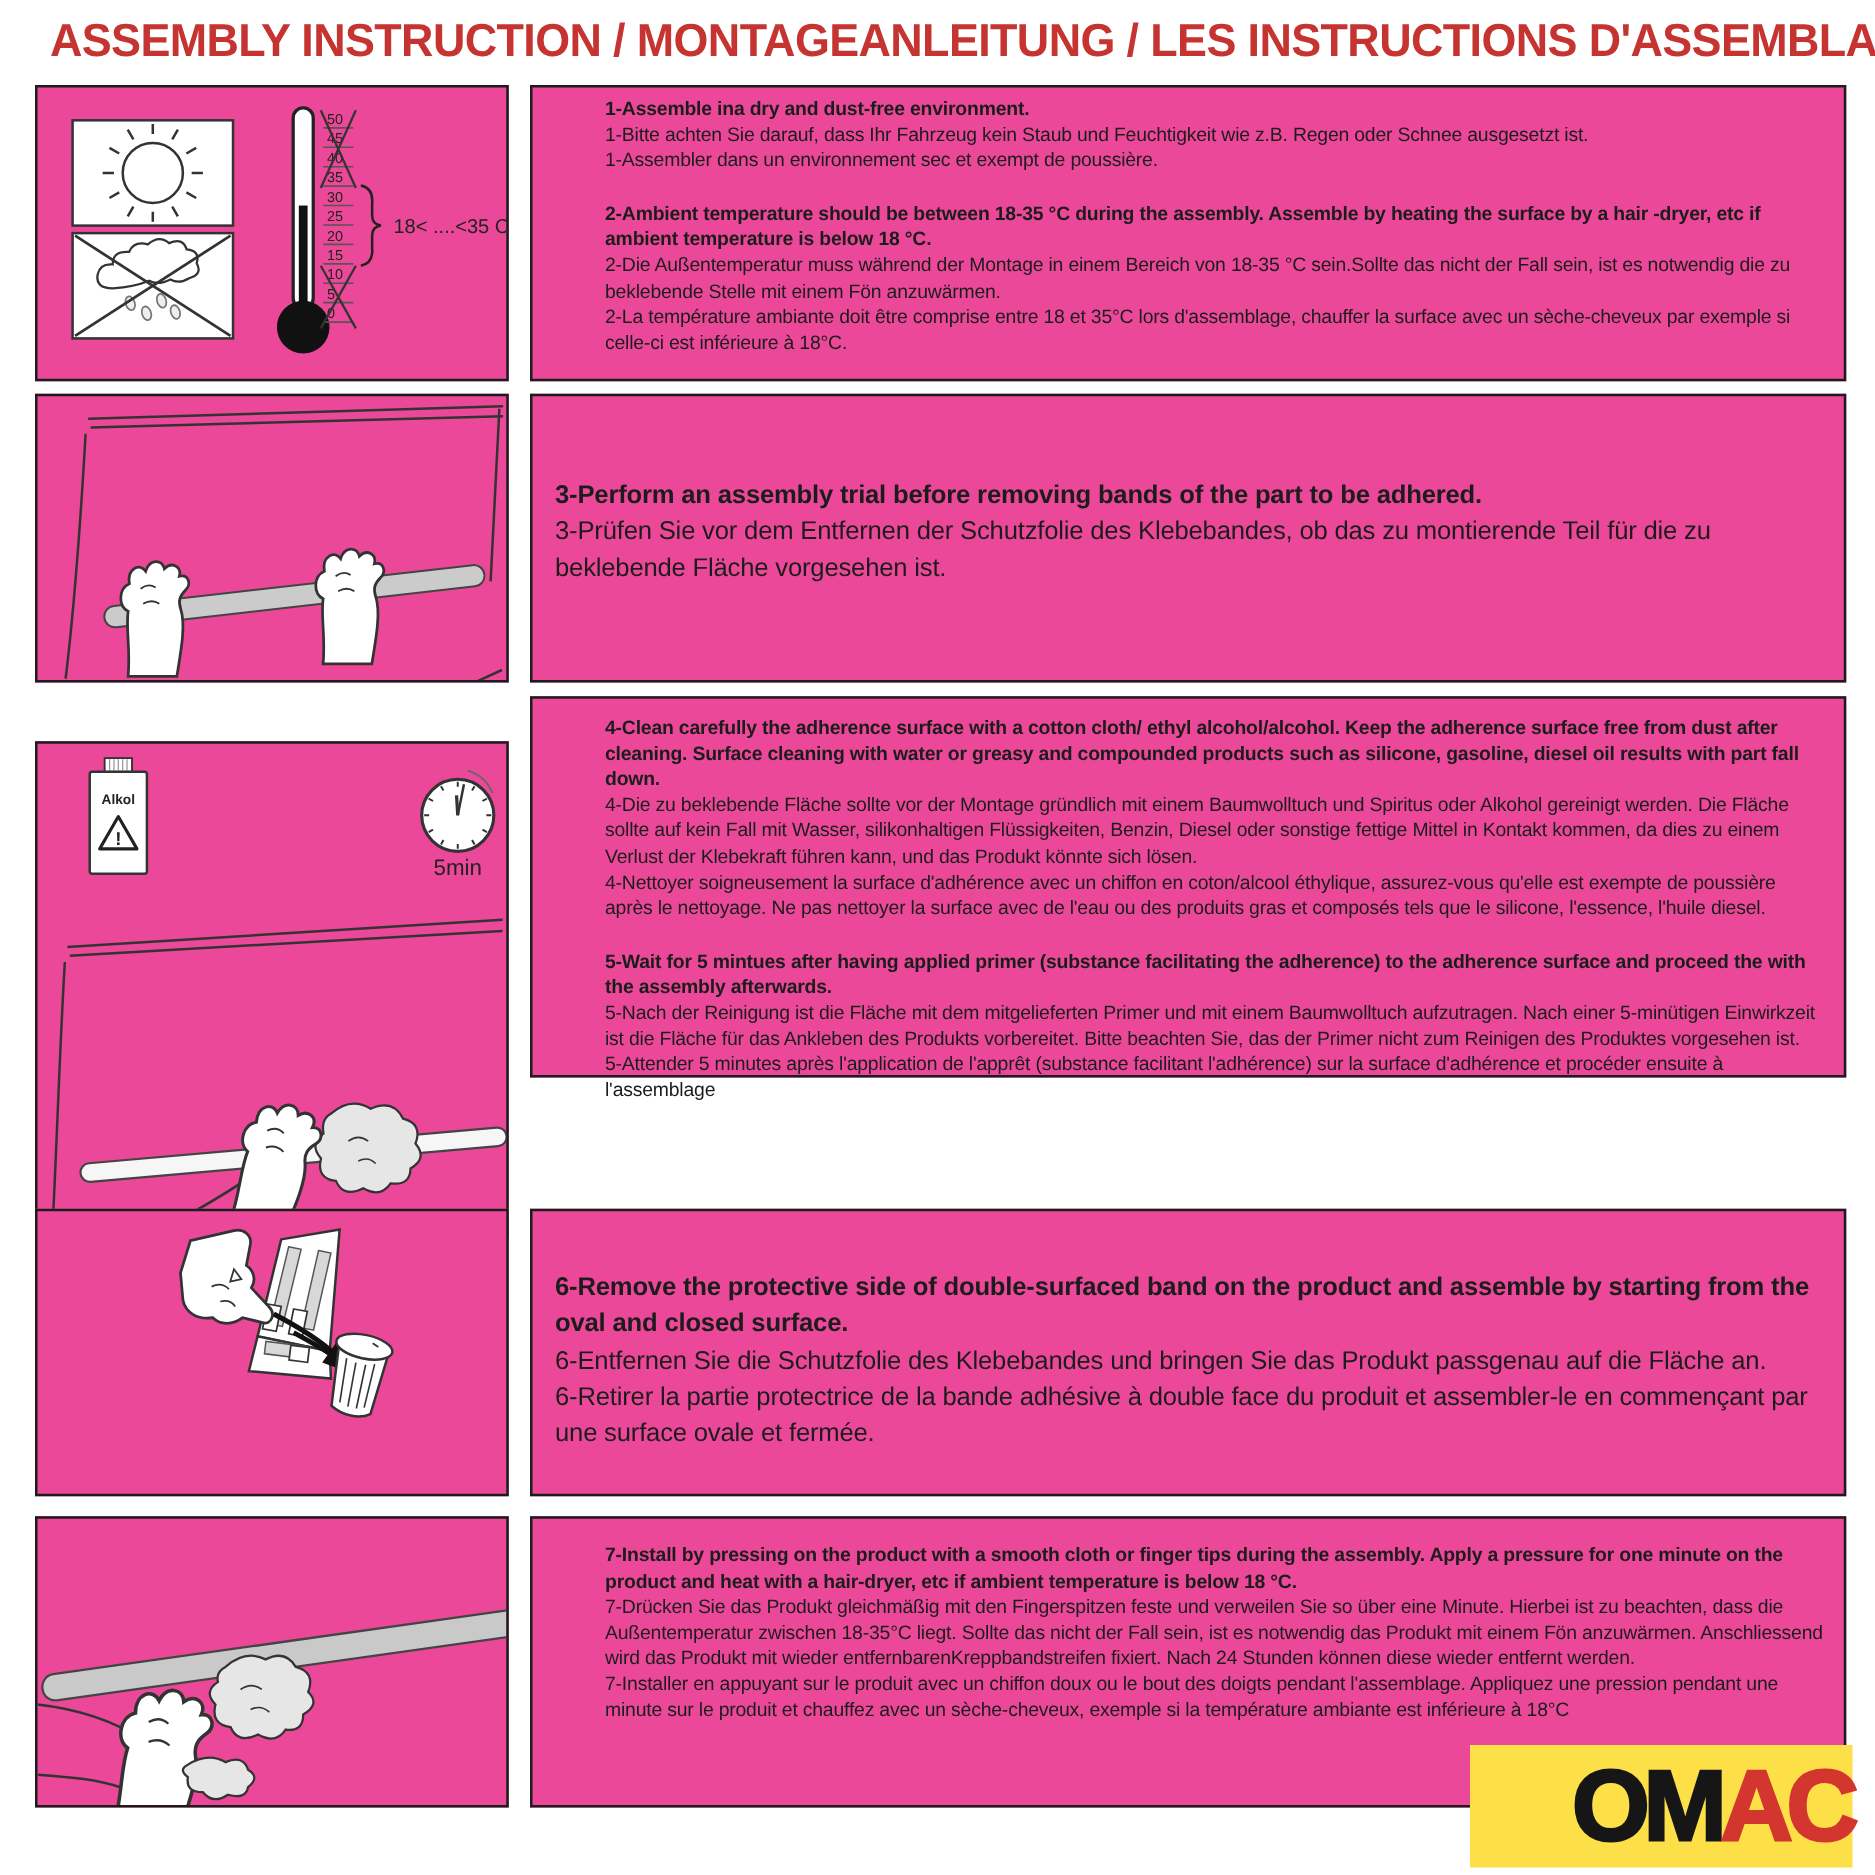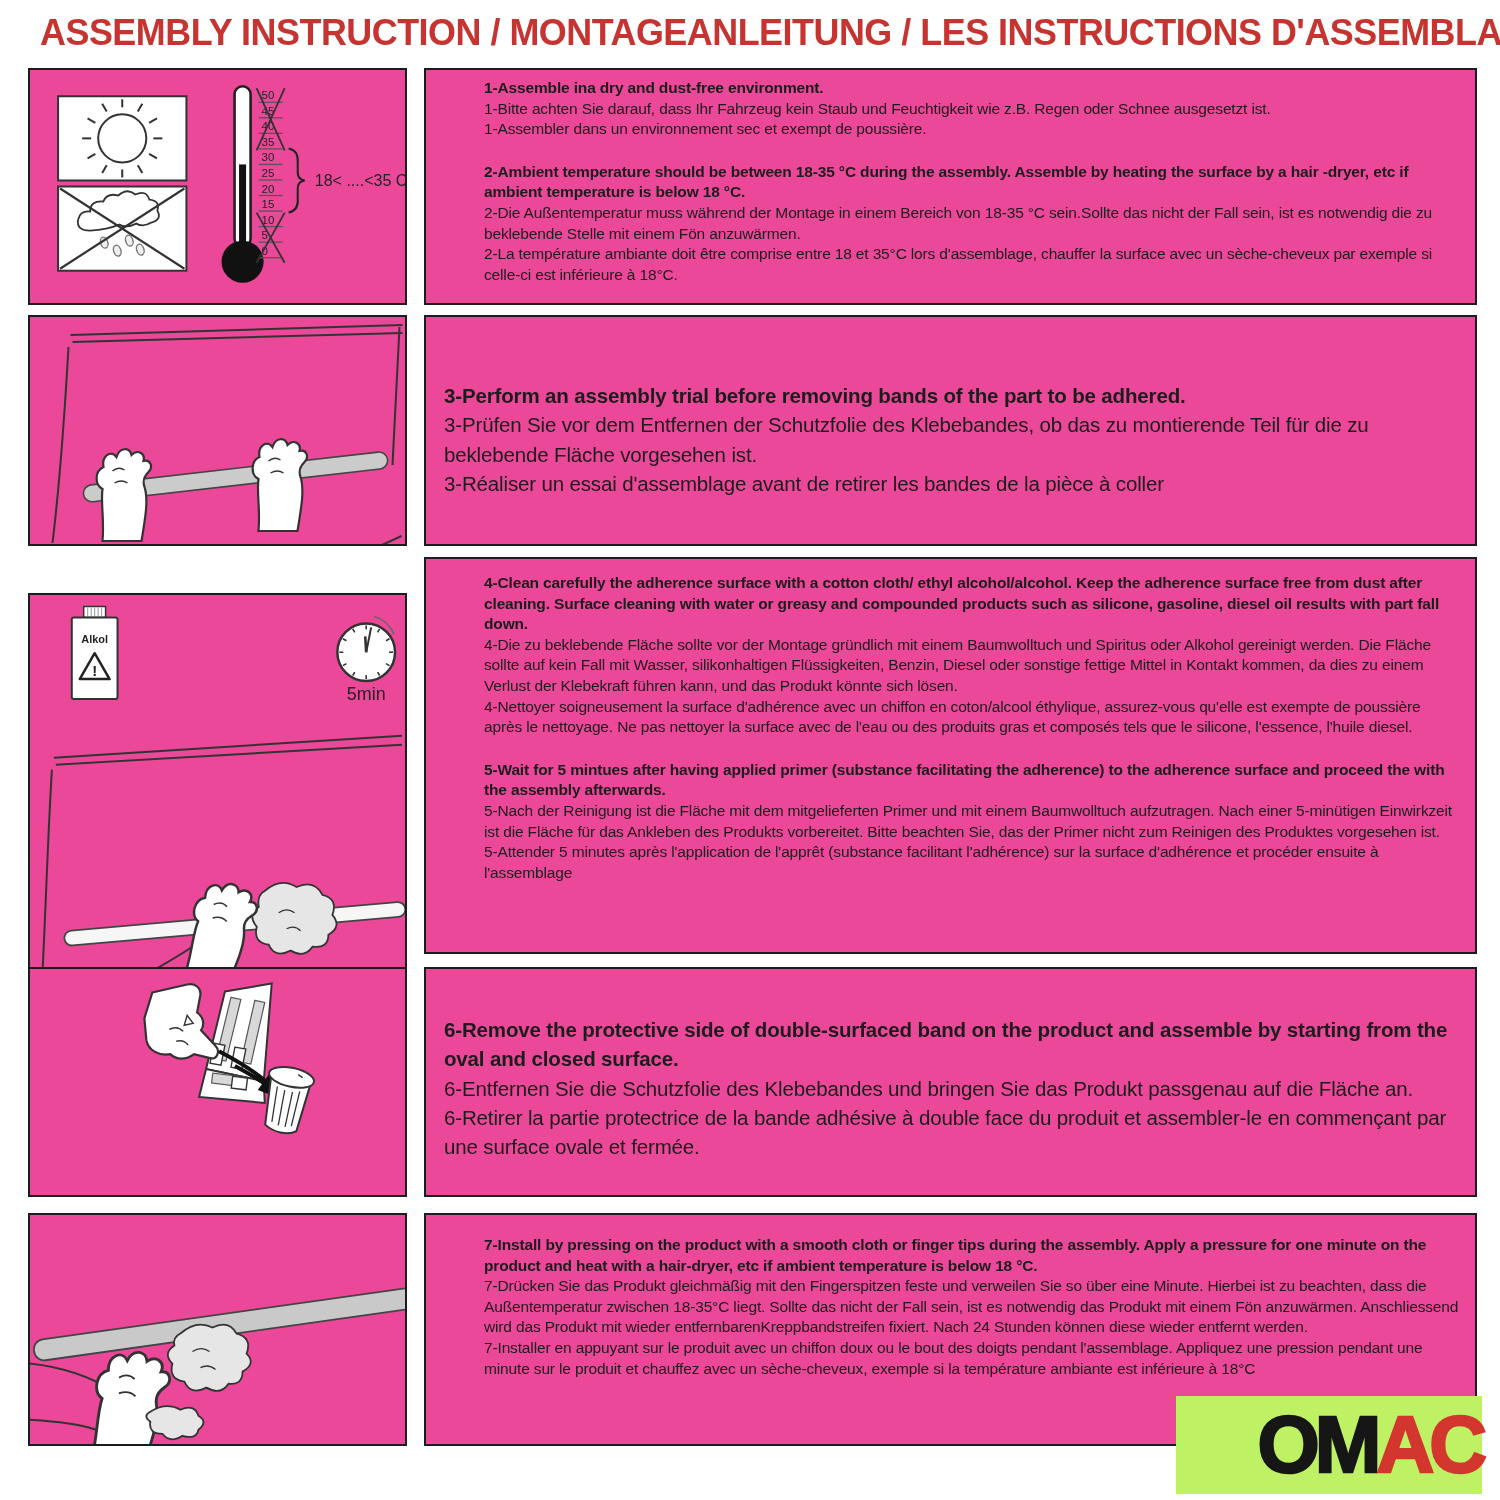--- a/index.html
+++ b/index.html
@@ -24,28 +24,28 @@
   .txt-sm p { font-size:15.5px; line-height:1.33;margin-left:40px; }
   .txt-lg p { font-size:20.5px; line-height:1.43; }
   .b { font-weight:bold; }
   .gap { margin-top:22px !important; }
   
   #r1l { left:28px; top:68px;  width:379px; height:237px; }
   #r1t { left:424px; top:68px; width:1053px; height:237px; }
   #r2l { left:28px; top:315px; width:379px; height:231px; }
   #r2t { left:424px; top:315px; width:1053px; height:231px; padding-top:64px; }
   #r3l { left:28px; top:557px; width:379px; height:397px;margin-top:36px; }
-  #r3t { left:424px; top:557px; width:1053px; height:397px; padding-top:14px; }
+  #r3t { left:424px; top:557px; width:1053px; height:305px; padding-top:14px; }
   #r4l { left:28px; top:967px; width:379px; height:230px; }
   #r4t { left:424px; top:967px; width:1053px; height:230px; padding-top:46px; }
   #r5l { left:28px; top:1213px; width:379px; height:233px; }
   #r5t { left:424px; top:1213px; width:1053px; height:233px; padding-top:20px; }
   .logo {
     position:absolute; left:1176px; top:1396px; width:306px; height:98px;
-    background:#bef264; display:flex; align-items:center; justify-content:flex-end;
+    background:#fde047; display:flex; align-items:center; justify-content:flex-end;
     font-size:80px; font-weight:bold; letter-spacing:-5px; z-index:5;
     -webkit-text-stroke:2.5px currentColor; line-height:1;
   }
   .logo .lb { color:#161616; }
   .logo .lr { color:#d3362e; -webkit-text-stroke:2.5px #d3362e; }
   svg text { font-family:"Liberation Sans", sans-serif; fill:#222; }
 </style>
 </head>
 <body>
 
@@ -147,21 +147,20 @@
     <g transform="rotate(-6.5 200 160)">
       <rect x="52" y="152" width="306" height="17" rx="8.5" fill="#cbcbcb" stroke="#444" stroke-width="1.6"></rect>
     </g>
     <use href="#handShape" transform="translate(62,106)"></use>
     <use href="#handShape" transform="translate(218,96)"></use>
   </svg>
 </div>
 <div class="box txt txt-lg" id="r2t">
   <p class="b">3-Perform an assembly trial before removing bands of the part to be adhered.</p>
   <p>3-Prüfen Sie vor dem Entfernen der Schutzfolie des Klebebandes, ob das zu montierende Teil für die zu beklebende Fläche vorgesehen ist.</p>
-  <p>3-Réaliser un essai d'assemblage avant de retirer les bandes de la pièce à coller</p>
 </div>
 
 <div class="box illus" id="r3l">
   <svg viewBox="0 0 377 392">
     <g>
       <rect x="54" y="10" width="22" height="11" fill="#fff" stroke="#333" stroke-width="1.5"></rect>
       <g stroke="#999" stroke-width="1">
           <line x1="58" y1="11" x2="58" y2="20"></line>
           <line x1="61.5" y1="11" x2="61.5" y2="20"></line>
           <line x1="65" y1="11" x2="65" y2="20"></line>

